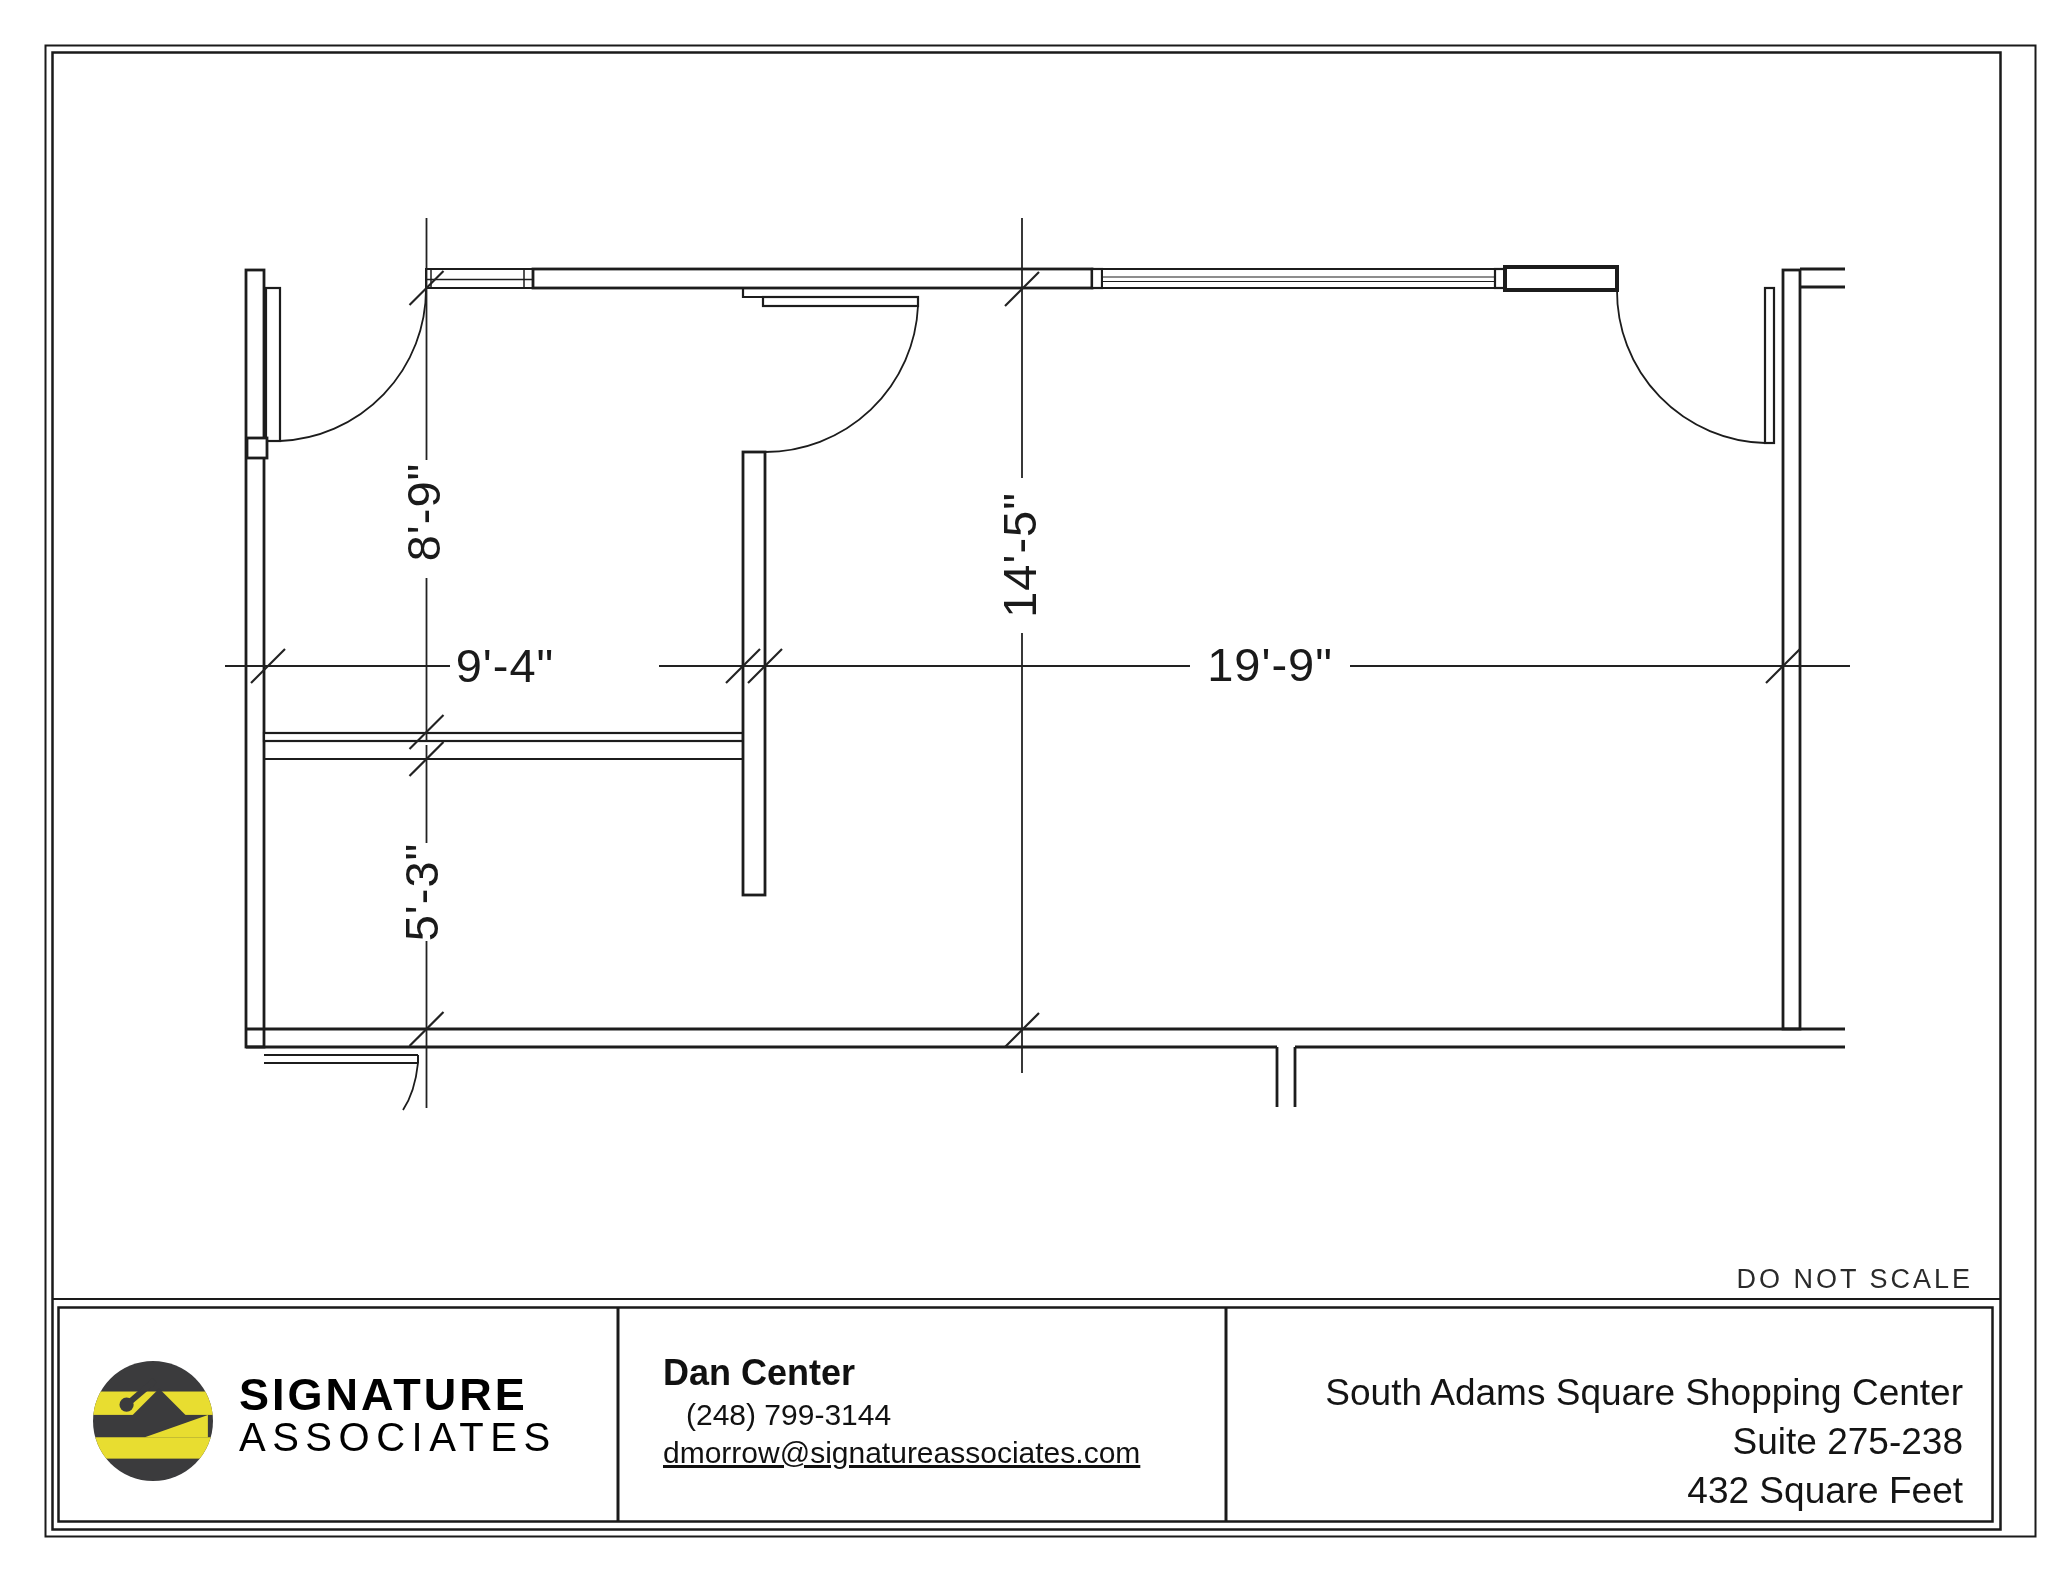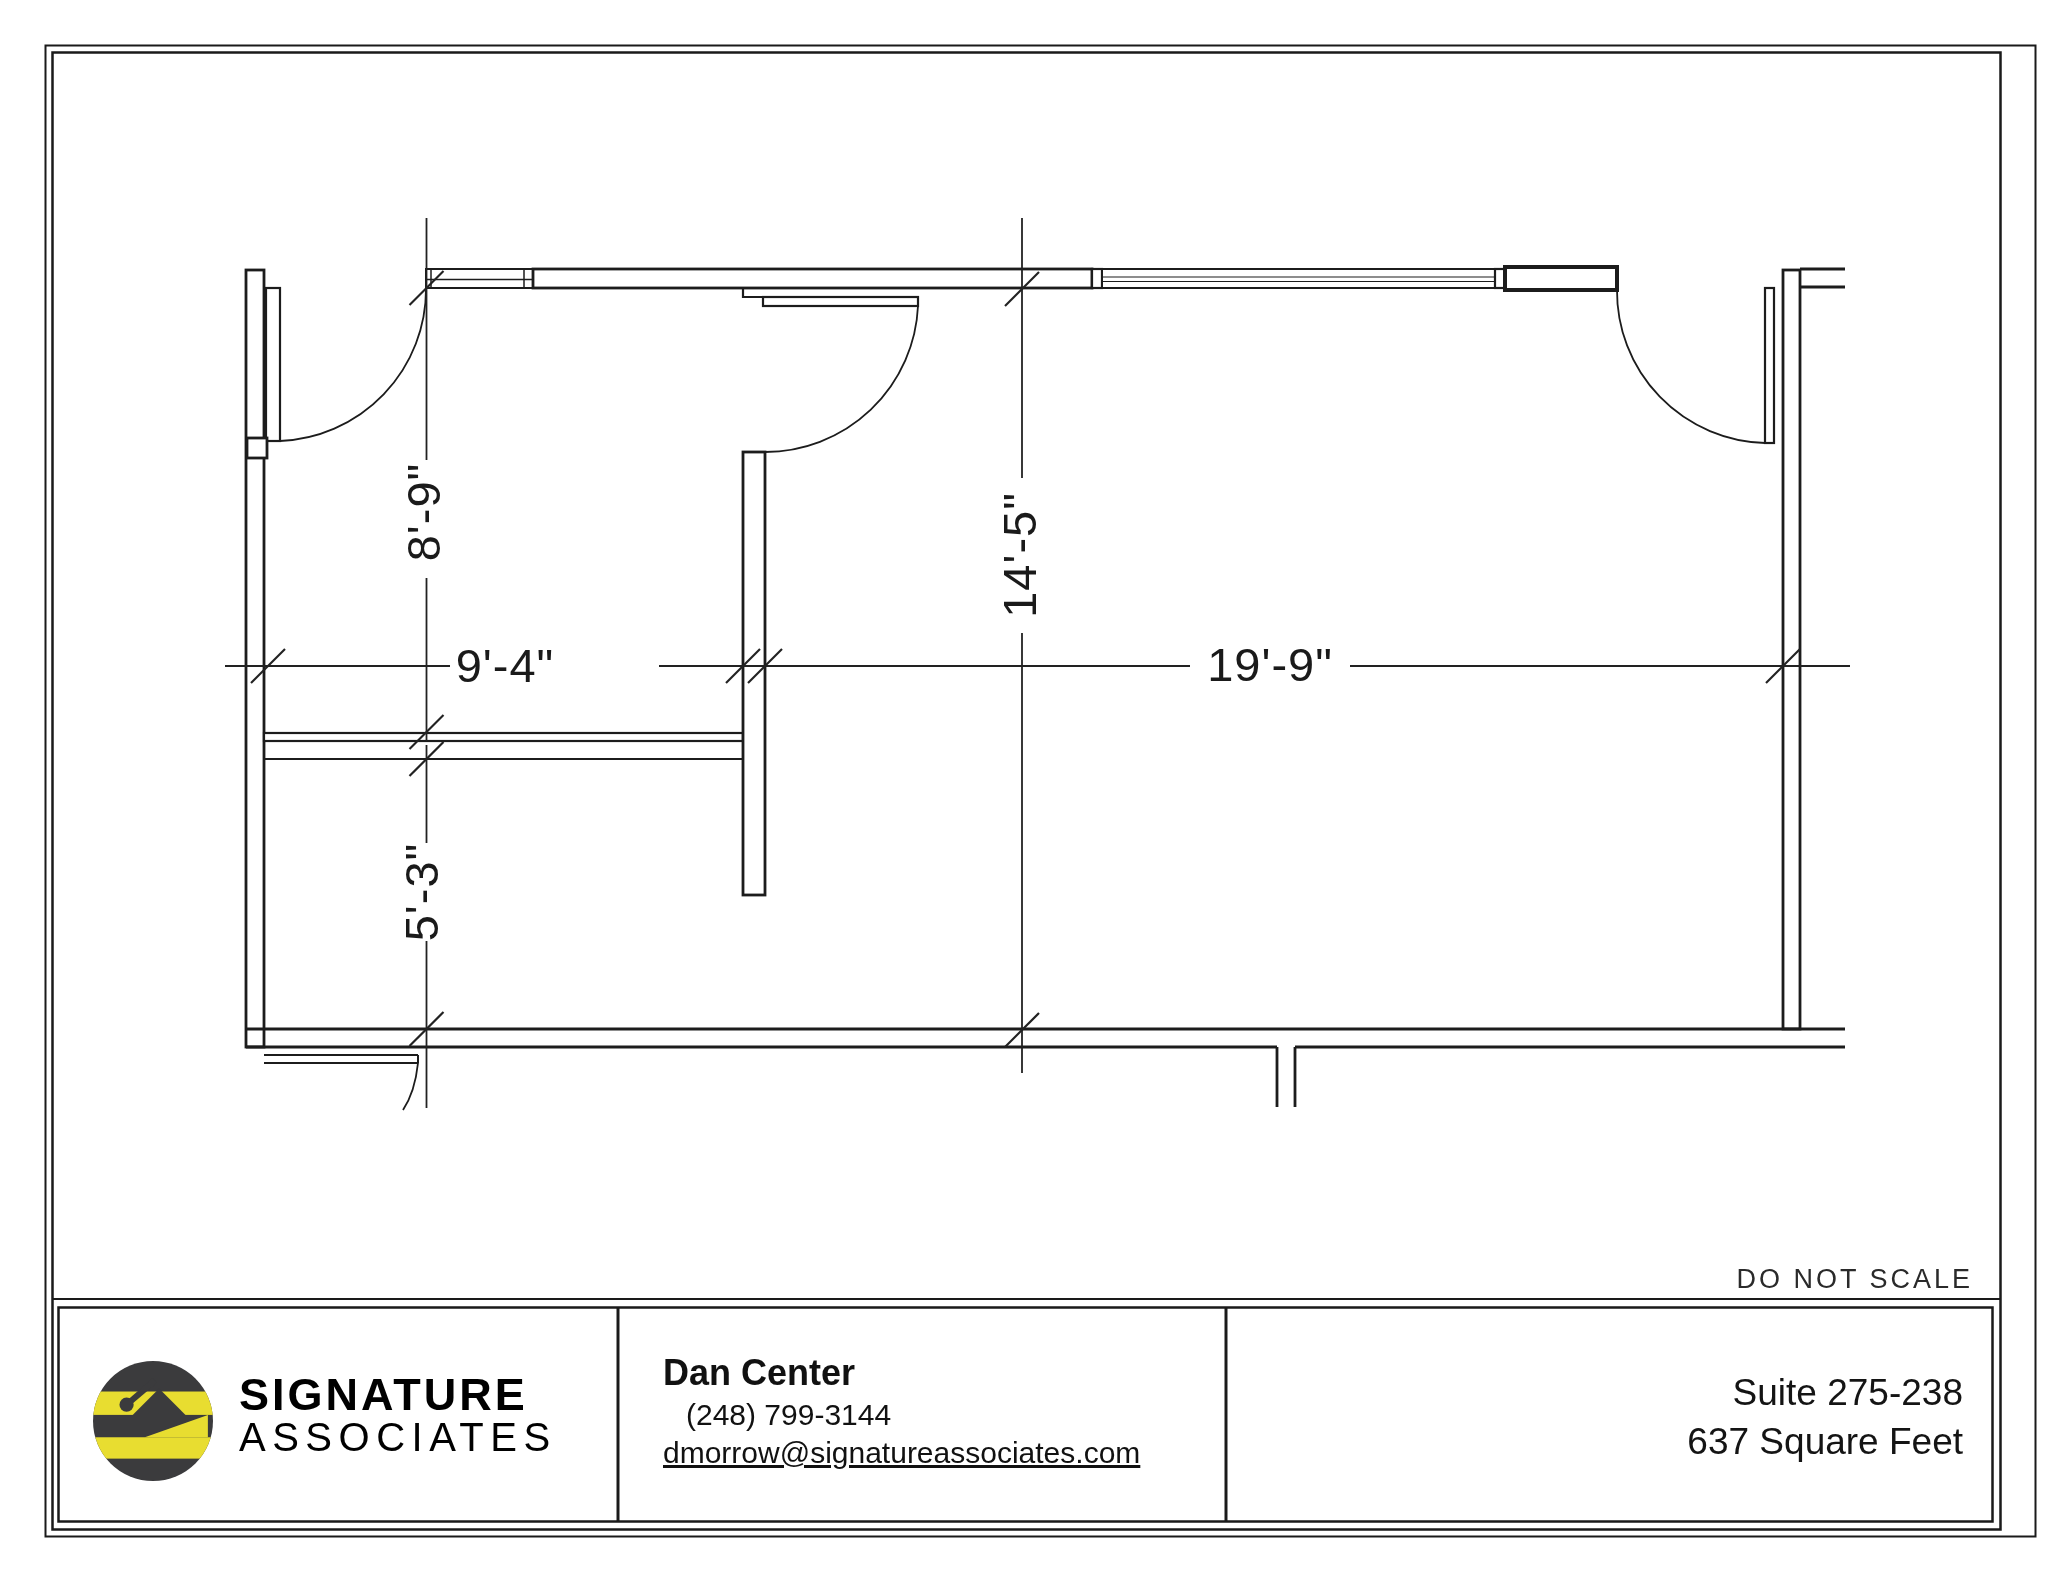--- a/index.html
+++ b/index.html
@@ -172,18 +172,19 @@
       <div class="b2">ASSOCIATES</div>
     </div>
 
     <div class="contact">
       <div class="c-name">Dan Center</div>
       <div class="c-phone">(248) 799-3144</div>
       <div class="c-email">dmorrow@signatureassociates.com</div>
     </div>
 
     <div class="property">
+      <div>South Adams Square Shopping Center</div>
       <div>Suite 275-238</div>
-      <div>637 Square Feet</div>
+      <div>432 Square Feet</div>
     </div>
 
   </div>
 </div>
 
 </body></html>

